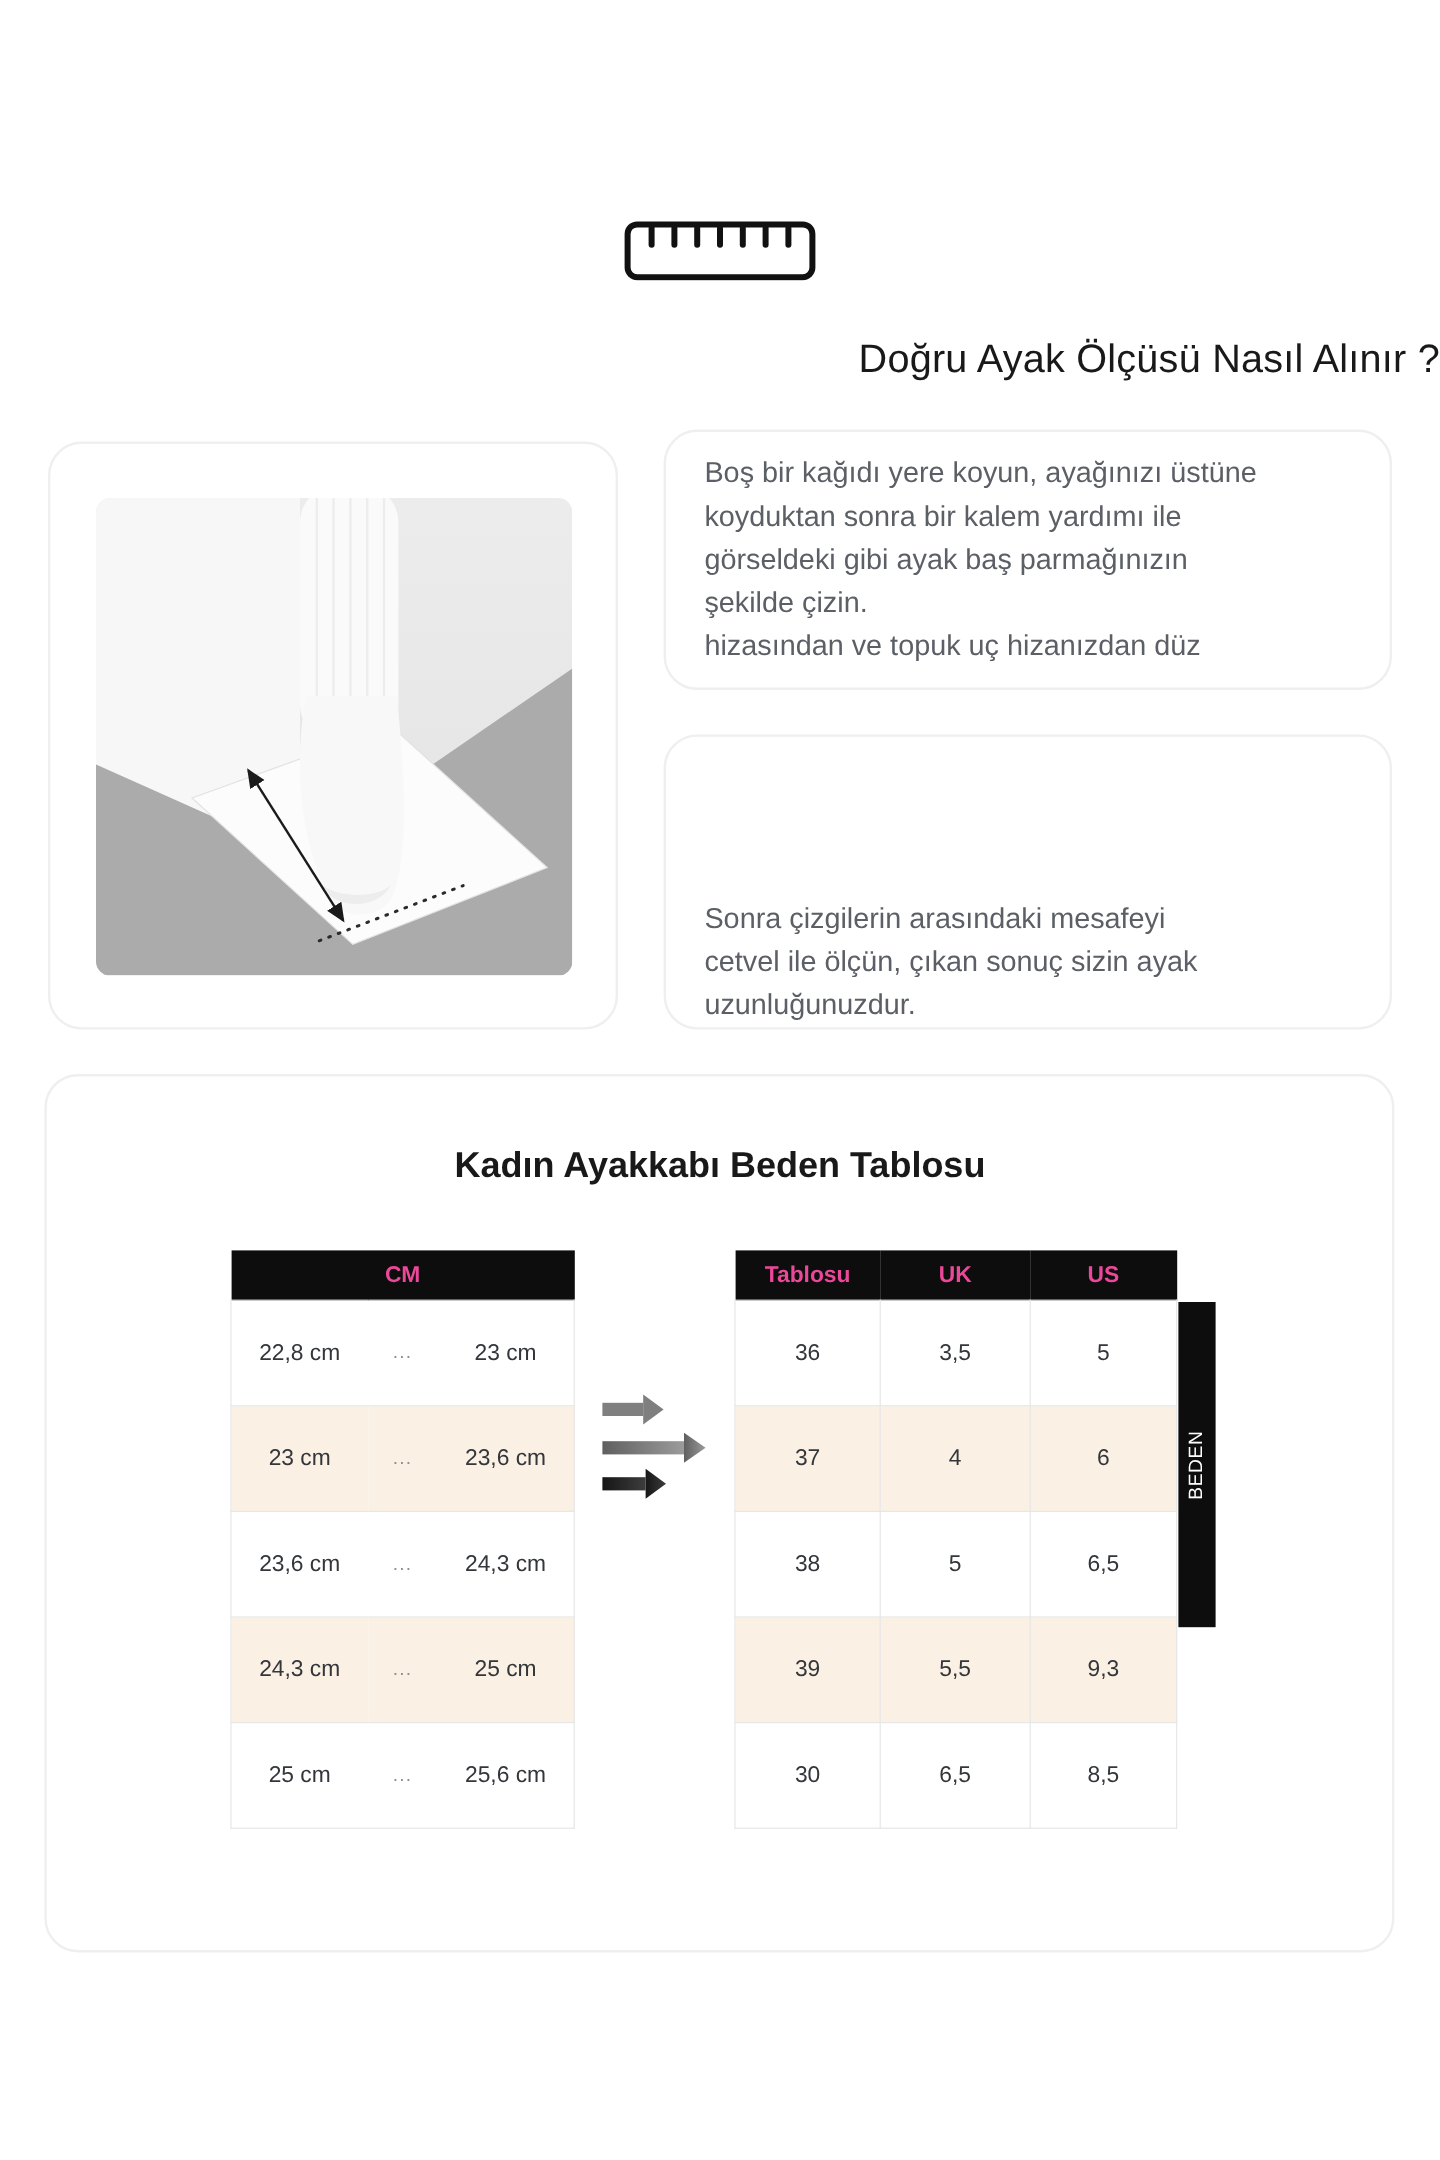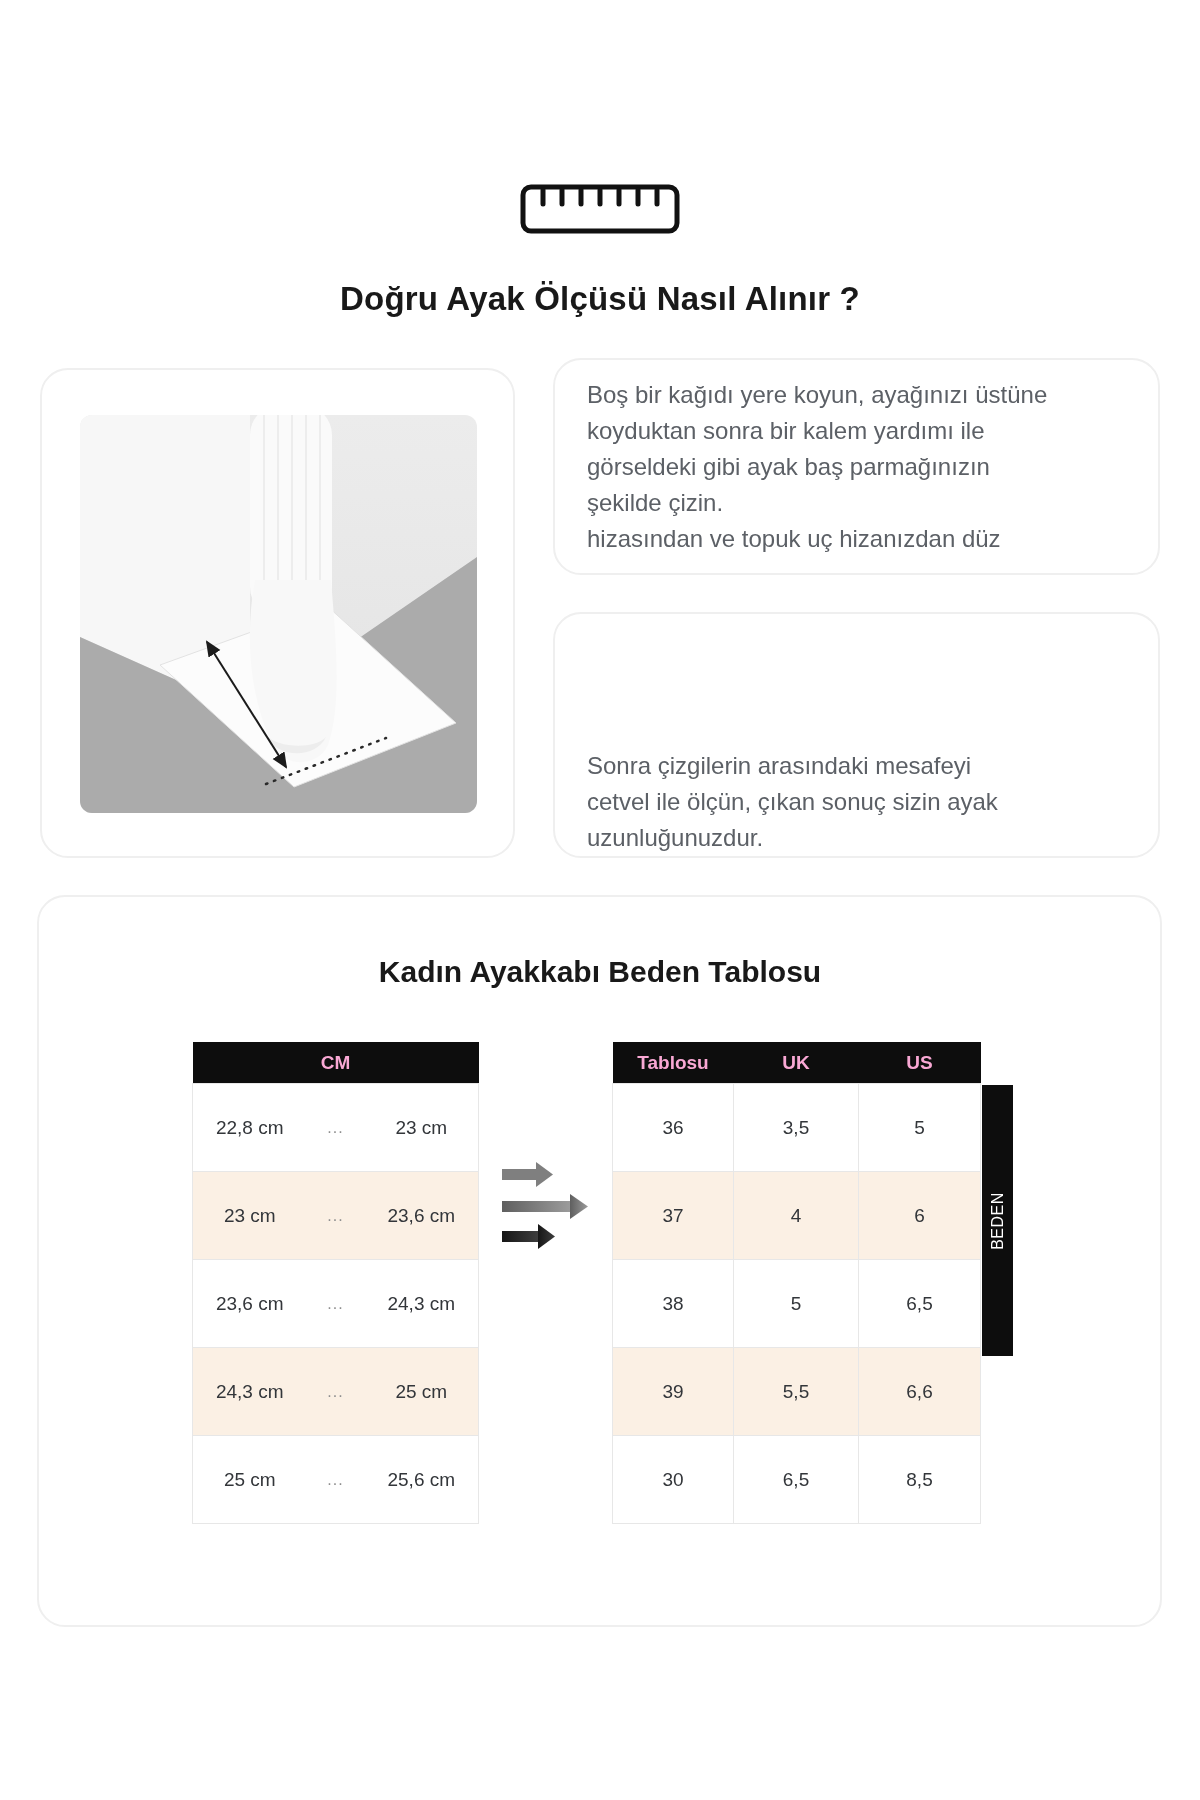--- a/index.html
+++ b/index.html
@@ -1,41 +1,41 @@
 <!DOCTYPE html>
 <html><head>
 <meta charset="utf-8">
 <style>
   html,body{margin:0;padding:0;background:#fff;}
   .page{position:relative;width:1200px;height:1800px;background:#ffffff;overflow:hidden;
         font-family:"Liberation Sans","DejaVu Sans",sans-serif;}
 
   
   .ruler-wrap{position:absolute;left:0;top:184px;width:1200px;text-align:center;}
-  .page-title{position:absolute;left:0;top:280px;width:1200px;text-align:center;
-              font-size:33px;font-weight:700;color:#191919;letter-spacing:.2px;}
+  .page-title{position:absolute;left:0;top:280px;width:1200px;text-align:right;
+              font-size:33px;font-weight:400;color:#191919;letter-spacing:.2px;}
 
   
   .card{position:absolute;background:#fff;border:2px solid #efefef;border-radius:28px;box-sizing:border-box;}
   .card-photo{left:40px;top:368px;width:475px;height:490px;}
   .photo{position:absolute;left:38px;top:45px;width:397px;height:398px;border-radius:12px;overflow:hidden;}
   .card-step1{left:553px;top:358px;width:607px;height:217px;display:flex;align-items:center;}
   .card-step2{left:553px;top:612px;width:607px;height:246px;display:flex;align-items:flex-end;}
   .step-text{padding:0 40px 0 32px;font-size:24px;line-height:36px;color:#5c6066;}
 
   
   .card-sizes{left:37px;top:895px;width:1125px;height:732px;}
   .section-title{position:absolute;left:0;top:955px;width:1200px;text-align:center;
                  font-size:30px;font-weight:700;color:#191919;}
 
   table{border-collapse:collapse;table-layout:fixed;font-size:19px;color:#33363a;}
   .tbl{position:absolute;}
   .tbl-cm{left:192px;top:1042px;width:286px;}
   .tbl-size{left:612px;top:1042px;width:368px;}
-  th{background:#0d0d0d;color:#f9a8d4;font-weight:700;height:41px;font-size:19px;padding:0;text-align:center;}
+  th{background:#0d0d0d;color:#ec4899;font-weight:700;height:41px;font-size:19px;padding:0;text-align:center;}
   td{height:55px;text-align:center;vertical-align:middle;padding:16px;background:#fff;}
   .tbl-cm td{border-top:1px solid #e7e7e7;border-bottom:1px solid #e7e7e7;}
   .tbl-cm td:first-child{border-left:1px solid #e7e7e7;}
   .tbl-cm td:last-child{border-right:1px solid #e7e7e7;}
   .tbl-size td{border:1px solid #e7e7e7;}
   tr.cream td{background:#fbf0e4;}
   .dots{color:#8f8f8f;font-size:16px;letter-spacing:1px;}
   .col-a{width:114px}.col-b{width:58px}.col-c{width:114px}
   .col-eu{width:121px}.col-uk{width:125px}.col-us{width:122px}
 
@@ -216,21 +216,21 @@
         <td>6</td>
       </tr>
       <tr>
         <td>38</td>
         <td>5</td>
         <td>6,5</td>
       </tr>
       <tr class="cream">
         <td>39</td>
         <td>5,5</td>
-        <td>6,6</td>
+        <td>9,3</td>
       </tr>
       <tr>
         <td>30</td>
         <td>6,5</td>
         <td>8,5</td>
       </tr>
     </tbody>
   </table>
 
   <div class="beden-bar">

